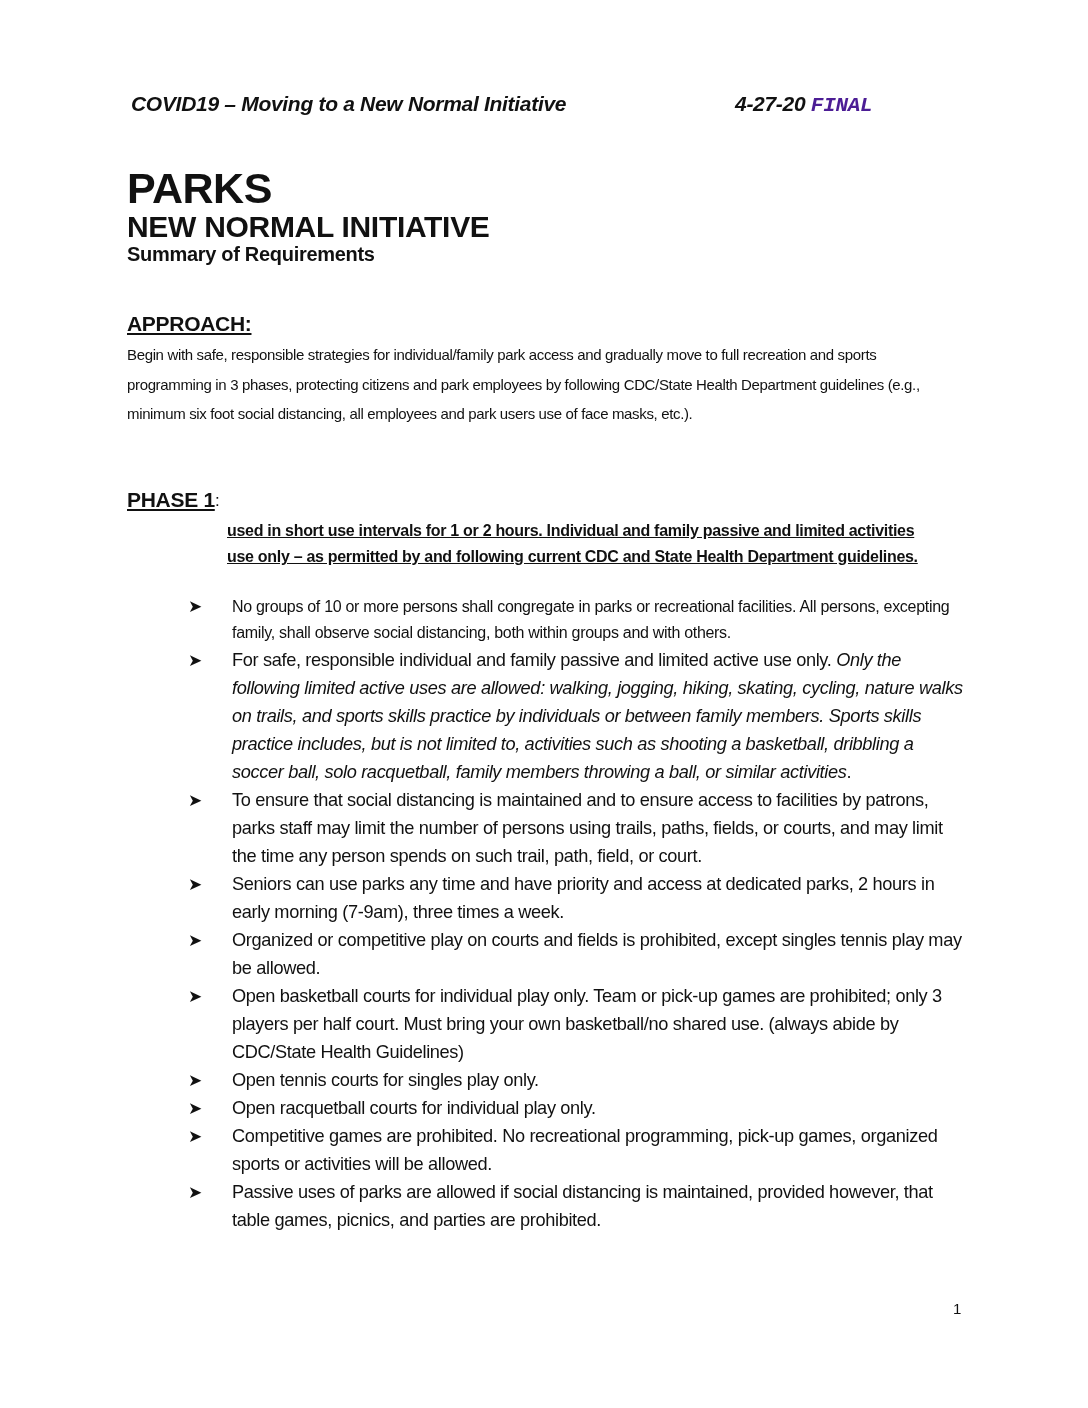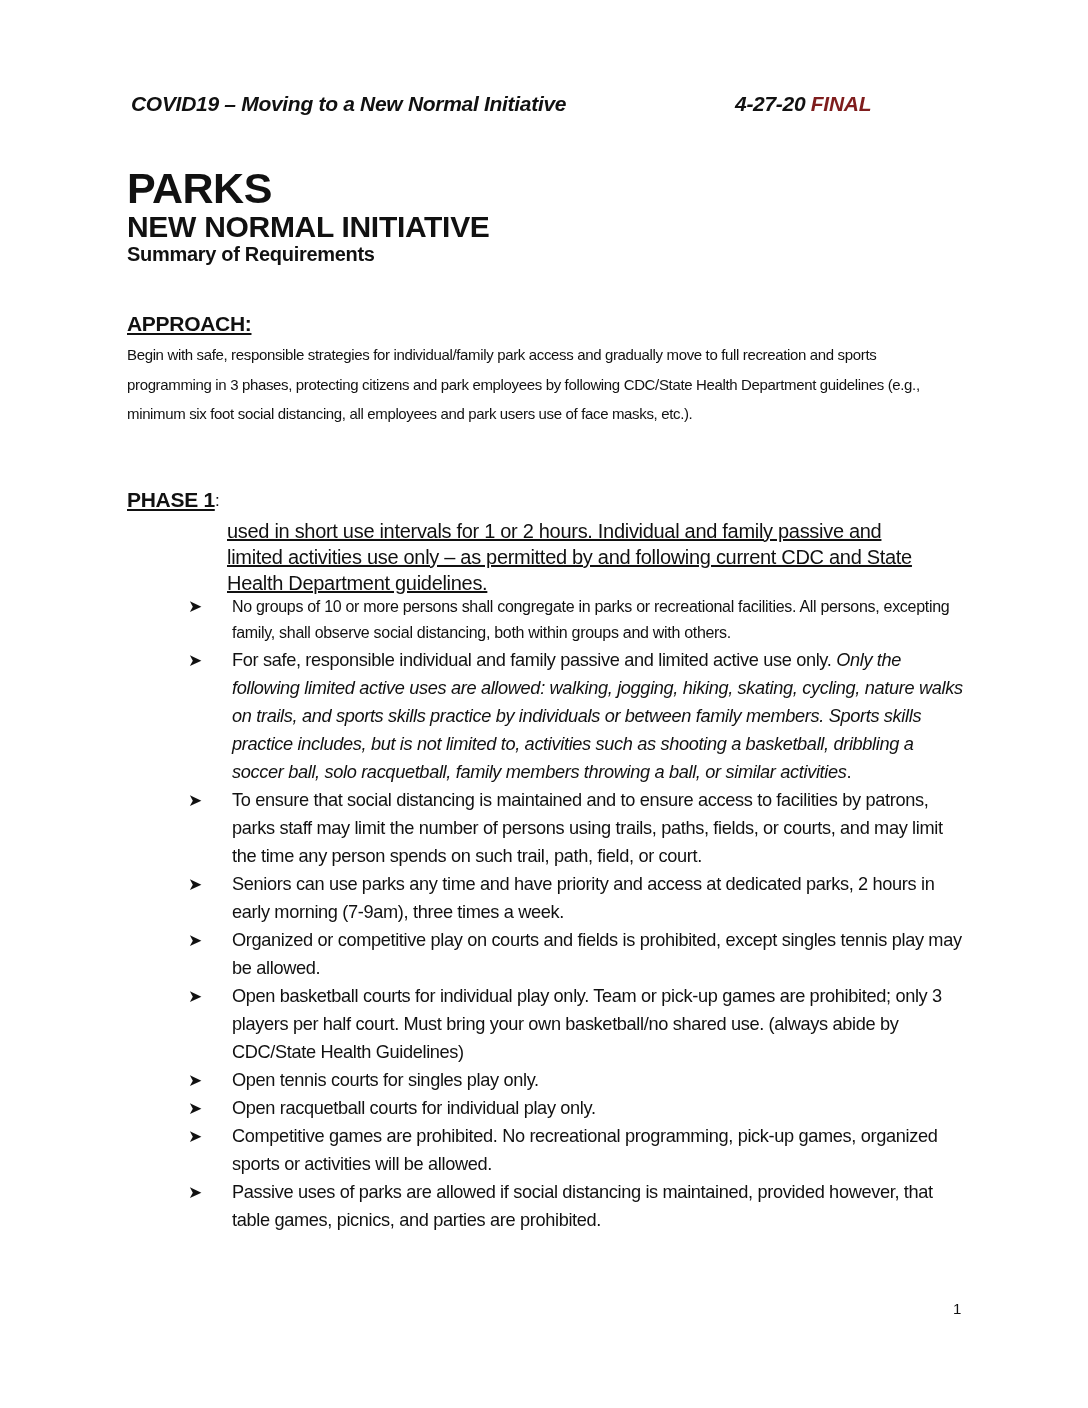--- a/index.html
+++ b/index.html
@@ -2,31 +2,31 @@
 <html><head>
 <meta charset="utf-8">
 <style>
   html, body { margin: 0; padding: 0; background: #ffffff; }
   body { width: 1088px; height: 1408px; position: relative; overflow: hidden;
          font-family: "Liberation Sans", sans-serif; color: #111; }
   .page { position: absolute; left: 0; top: 0; width: 1088px; height: 1408px; }
   .hdr { position: absolute; top: 92px; font-size: 21px; font-weight: bold; font-style: italic; letter-spacing: -0.3px; }
   .hdr-left { left: 131px; }
   .hdr-right { left: 735px; }
-  .final { color: #7f1d1d; }
+  .final { color: #4c1d95; font-family: Liberation Mono, monospace; }
   .parks { position: absolute; left: 127px; top: 164px; font-size: 43px; font-weight: bold; letter-spacing: -0.5px; }
   .nni { position: absolute; left: 127px; top: 210px; font-size: 30px; font-weight: bold; letter-spacing: -0.3px; }
   .sor { position: absolute; left: 127px; top: 243px; font-size: 20px; font-weight: bold; letter-spacing: -0.3px; }
   .approach { position: absolute; left: 127px; top: 312px; font-size: 21px; font-weight: bold; text-decoration: underline; letter-spacing: -0.3px; }
   .approach-body { position: absolute; left: 127px; top: 340px; width: 830px; font-size: 15px; line-height: 29.5px; letter-spacing: -0.35px; }
   .phase-label { position: absolute; left: 127px; top: 488px; font-size: 21px; font-weight: bold; text-decoration: underline; letter-spacing: -0.3px; }
   .phase-colon { position: absolute; left: 215px; top: 491px; font-size: 17px; }
   .phase-desc { position: absolute; top: 492px; font-size: 16px; text-decoration: underline; letter-spacing: -0.3px; line-height: 26px; }
   .pd1 { left: 228px; }
-  .pd-rest { position: absolute; left: 227px; top: 518px; width: 700px; font-size: 20px; line-height: 26px; text-decoration: underline; letter-spacing: -0.3px; }
+  .pd-rest { position: absolute; left: 227px; top: 518px; width: 700px; font-size: 16px; line-height: 26px; text-decoration: underline; letter-spacing: -0.3px; font-weight: bold; }
   ul.bullets { position: absolute; left: 188px; top: 594px; width: 780px; margin: 0; padding: 0; list-style: none; }
   ul.bullets li { position: relative; padding-left: 44px; margin: 0; }
   .b-small { font-size: 16px; line-height: 26px; letter-spacing: -0.3px; }
   .b-large { font-size: 18.2px; line-height: 28px; letter-spacing: -0.35px; }
   .arrow { position: absolute; left: 0; top: 0; font-size: 17px; }
   .b-large .arrow { top: 1px; }
   .it { font-style: italic; }
   .pgnum { position: absolute; left: 953px; top: 1300px; font-size: 15px; }
 </style>
 </head>

